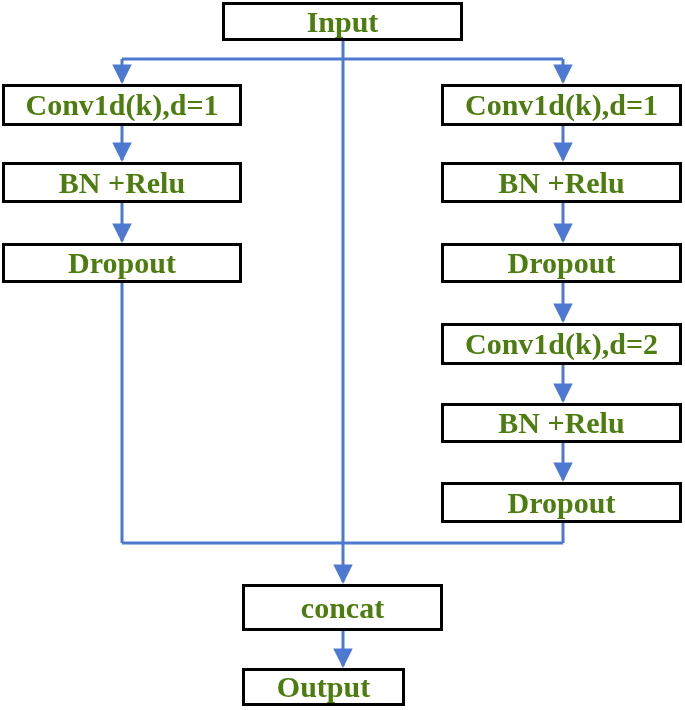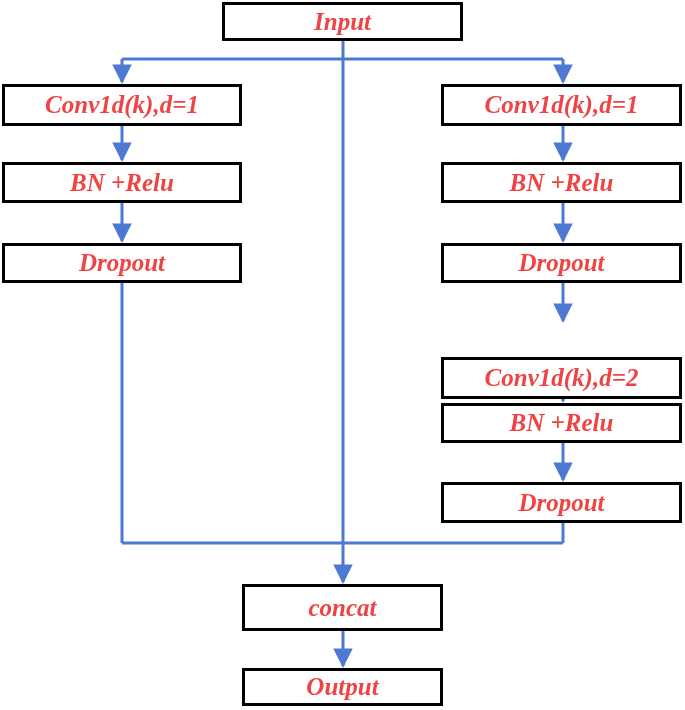--- a/index.html
+++ b/index.html
@@ -20,38 +20,37 @@
     fill:none;
   }
   .connectors .head{fill:#4E79D3;stroke:none;}
   .node{
     position:absolute;
     box-sizing:border-box;
     background:#fff;
     border:3px solid #000;
     display:flex;align-items:center;justify-content:center;
     font-weight:bold;
-    font-size:25px;
-    color:#ef4444;
+    font-size:30px;
+    color:#4d7c0f;
     white-space:nowrap;
-    font-style:italic;
   }
   
   .n-input   {left:222px;top:2px;  width:241px;height:39px;}
   .n-l-conv1 {left:2px;  top:84px; width:240px;height:42px;}
   .n-l-bn1   {left:2px;  top:162px;width:240px;height:41px;}
   .n-l-drop1 {left:2px;  top:243px;width:240px;height:40px;}
   .n-r-conv1 {left:441px;top:84px; width:241px;height:42px;}
   .n-r-bn1   {left:441px;top:162px;width:241px;height:41px;}
   .n-r-drop1 {left:441px;top:243px;width:241px;height:40px;}
-  .n-r-conv2 {left:441px;top:323px;width:241px;height:42px;margin-top:34px;}
+  .n-r-conv2 {left:441px;top:323px;width:241px;height:42px;}
   .n-r-bn2   {left:441px;top:403px;width:241px;height:40px;}
   .n-r-drop2 {left:441px;top:482px;width:241px;height:41px;}
   .n-concat  {left:242px;top:584px;width:201px;height:47px;}
-  .n-output  {left:242px;top:668px;width:201px;height:38px;text-align:right;}
+  .n-output  {left:242px;top:668px;width:163px;height:38px;text-align:right;}
 </style>
 </head>
 <body>
 
 <div class="canvas">
 
   <svg class="connectors" width="685" height="710" viewBox="0 0 685 710" xmlns="http://www.w3.org/2000/svg">
     <defs>
       <marker id="arrow" viewBox="0 0 10 10" refX="9" refY="5" markerWidth="6.5" markerHeight="7" orient="auto" markerUnits="strokeWidth">
         <path class="head" d="M0,0 L10,5 L0,10 z"></path>

